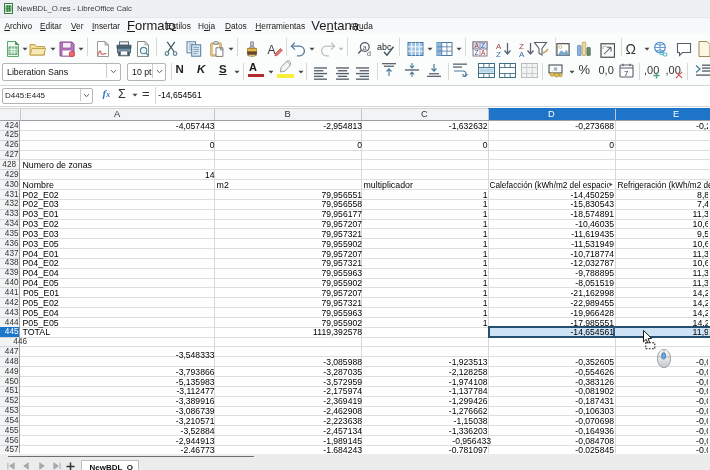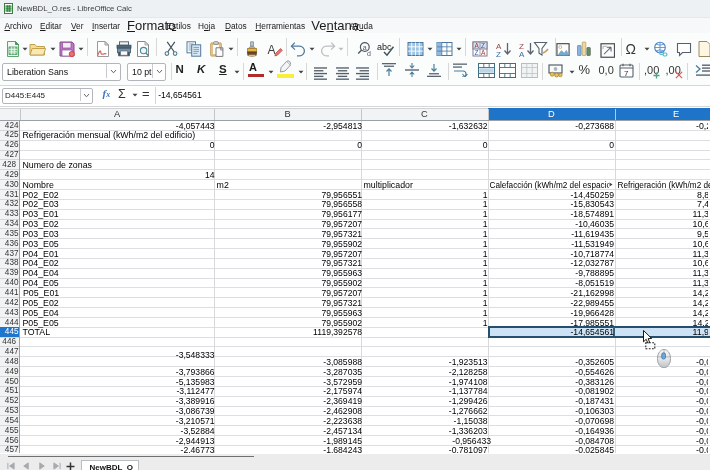--- a/index.html
+++ b/index.html
@@ -458,38 +458,37 @@
 <div class="rh" style="left:0;top:127.99px;width:18.5px;">437</div>
 <div class="rh" style="left:0;top:137.84px;width:18.5px;">438</div>
 <div class="rh" style="left:0;top:147.68px;width:18.5px;">439</div>
 <div class="rh" style="left:0;top:157.53px;width:18.5px;">440</div>
 <div class="rh" style="left:0;top:167.37px;width:18.5px;">441</div>
 <div class="rh" style="left:0;top:177.22px;width:18.5px;">442</div>
 <div class="rh" style="left:0;top:187.06px;width:18.5px;">443</div>
 <div class="rh" style="left:0;top:196.91px;width:18.5px;">444</div>
 <div class="abs" style="left:0;top:206.76px;width:19px;height:9.85px;background:#1e76cc;"></div>
 <div class="rh" style="left:0;top:206.76px;width:18.5px;color:#fff;">445</div>
-<div class="rh" style="left:0;top:216.60px;width:16px;">446</div>
+<div class="rh" style="left:0;top:216.60px;width:27px;">446</div>
 <div class="rh" style="left:0;top:226.45px;width:18.5px;">447</div>
 <div class="rh" style="left:0;top:236.29px;width:18.5px;">448</div>
 <div class="rh" style="left:0;top:246.14px;width:18.5px;">449</div>
 <div class="rh" style="left:0;top:255.98px;width:18.5px;">450</div>
 <div class="rh" style="left:0;top:265.83px;width:18.5px;">451</div>
 <div class="rh" style="left:0;top:275.67px;width:18.5px;">452</div>
 <div class="rh" style="left:0;top:285.52px;width:18.5px;">453</div>
 <div class="rh" style="left:0;top:295.37px;width:18.5px;">454</div>
 <div class="rh" style="left:0;top:305.21px;width:18.5px;">455</div>
 <div class="rh" style="left:0;top:315.06px;width:18.5px;">456</div>
 <div class="rh" style="left:0;top:324.90px;width:18.5px;">457</div>
 <div class="num" style="left:154.50px;top:1.00px;width:60px;">-4,057443</div>
 <div class="num" style="left:302.00px;top:1.00px;width:60px;">-2,954813</div>
 <div class="num" style="left:427.50px;top:1.00px;width:60px;">-1,632632</div>
 <div class="num" style="left:554.00px;top:1.00px;width:60px;">-0,273688</div>
 <div class="lab" style="left:696px;top:1.00px;width:12.2px;overflow:hidden;">-0,2</div>
-<div class="lab" style="left:22.5px;top:10.85px;">Refrigeración mensual (kWh/m2 del edificio)</div>
 <div class="num" style="left:154.50px;top:20.69px;width:60px;">0</div>
 <div class="num" style="left:302.00px;top:20.69px;width:60px;">0</div>
 <div class="num" style="left:427.50px;top:20.69px;width:60px;">0</div>
 <div class="num" style="left:554.00px;top:20.69px;width:60px;">0</div>
 <div class="lab" style="left:22.5px;top:40.38px;">Numero de zonas</div>
 <div class="num" style="left:154.50px;top:50.23px;width:60px;">14</div>
 <div class="lab" style="left:22.5px;top:60.07px;">Nombre</div>
 <div class="lab" style="left:216.6px;top:60.07px;">m2</div>
 <div class="lab" style="left:363.5px;top:60.07px;">multiplicador</div>
 <div class="lab" style="left:489.5px;top:60.07px;width:119px;overflow:hidden;font-size:8.2px;">Calefacción (kWh/m2 del espacio)</div>

